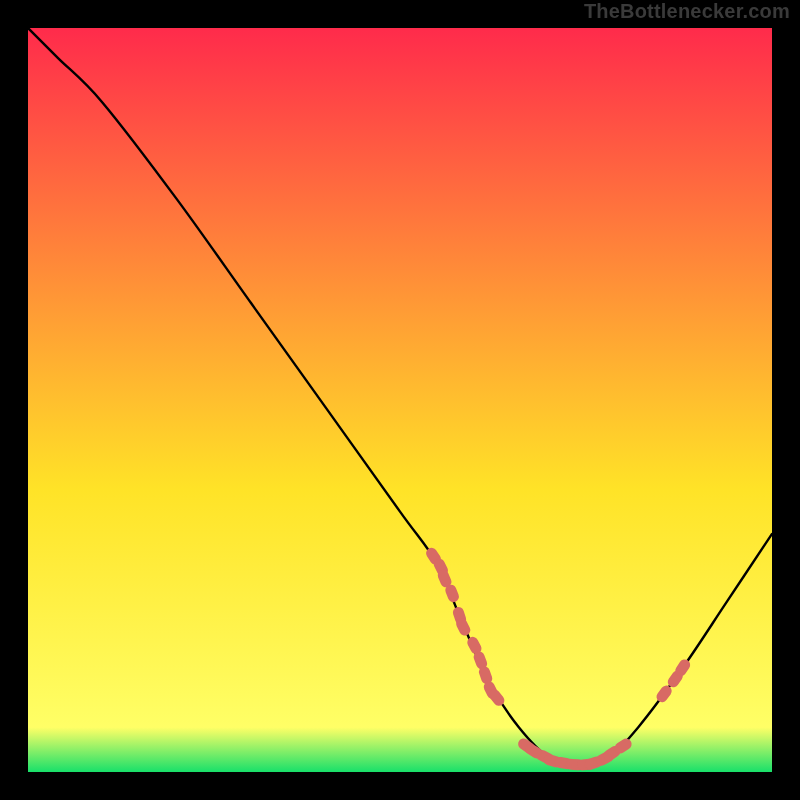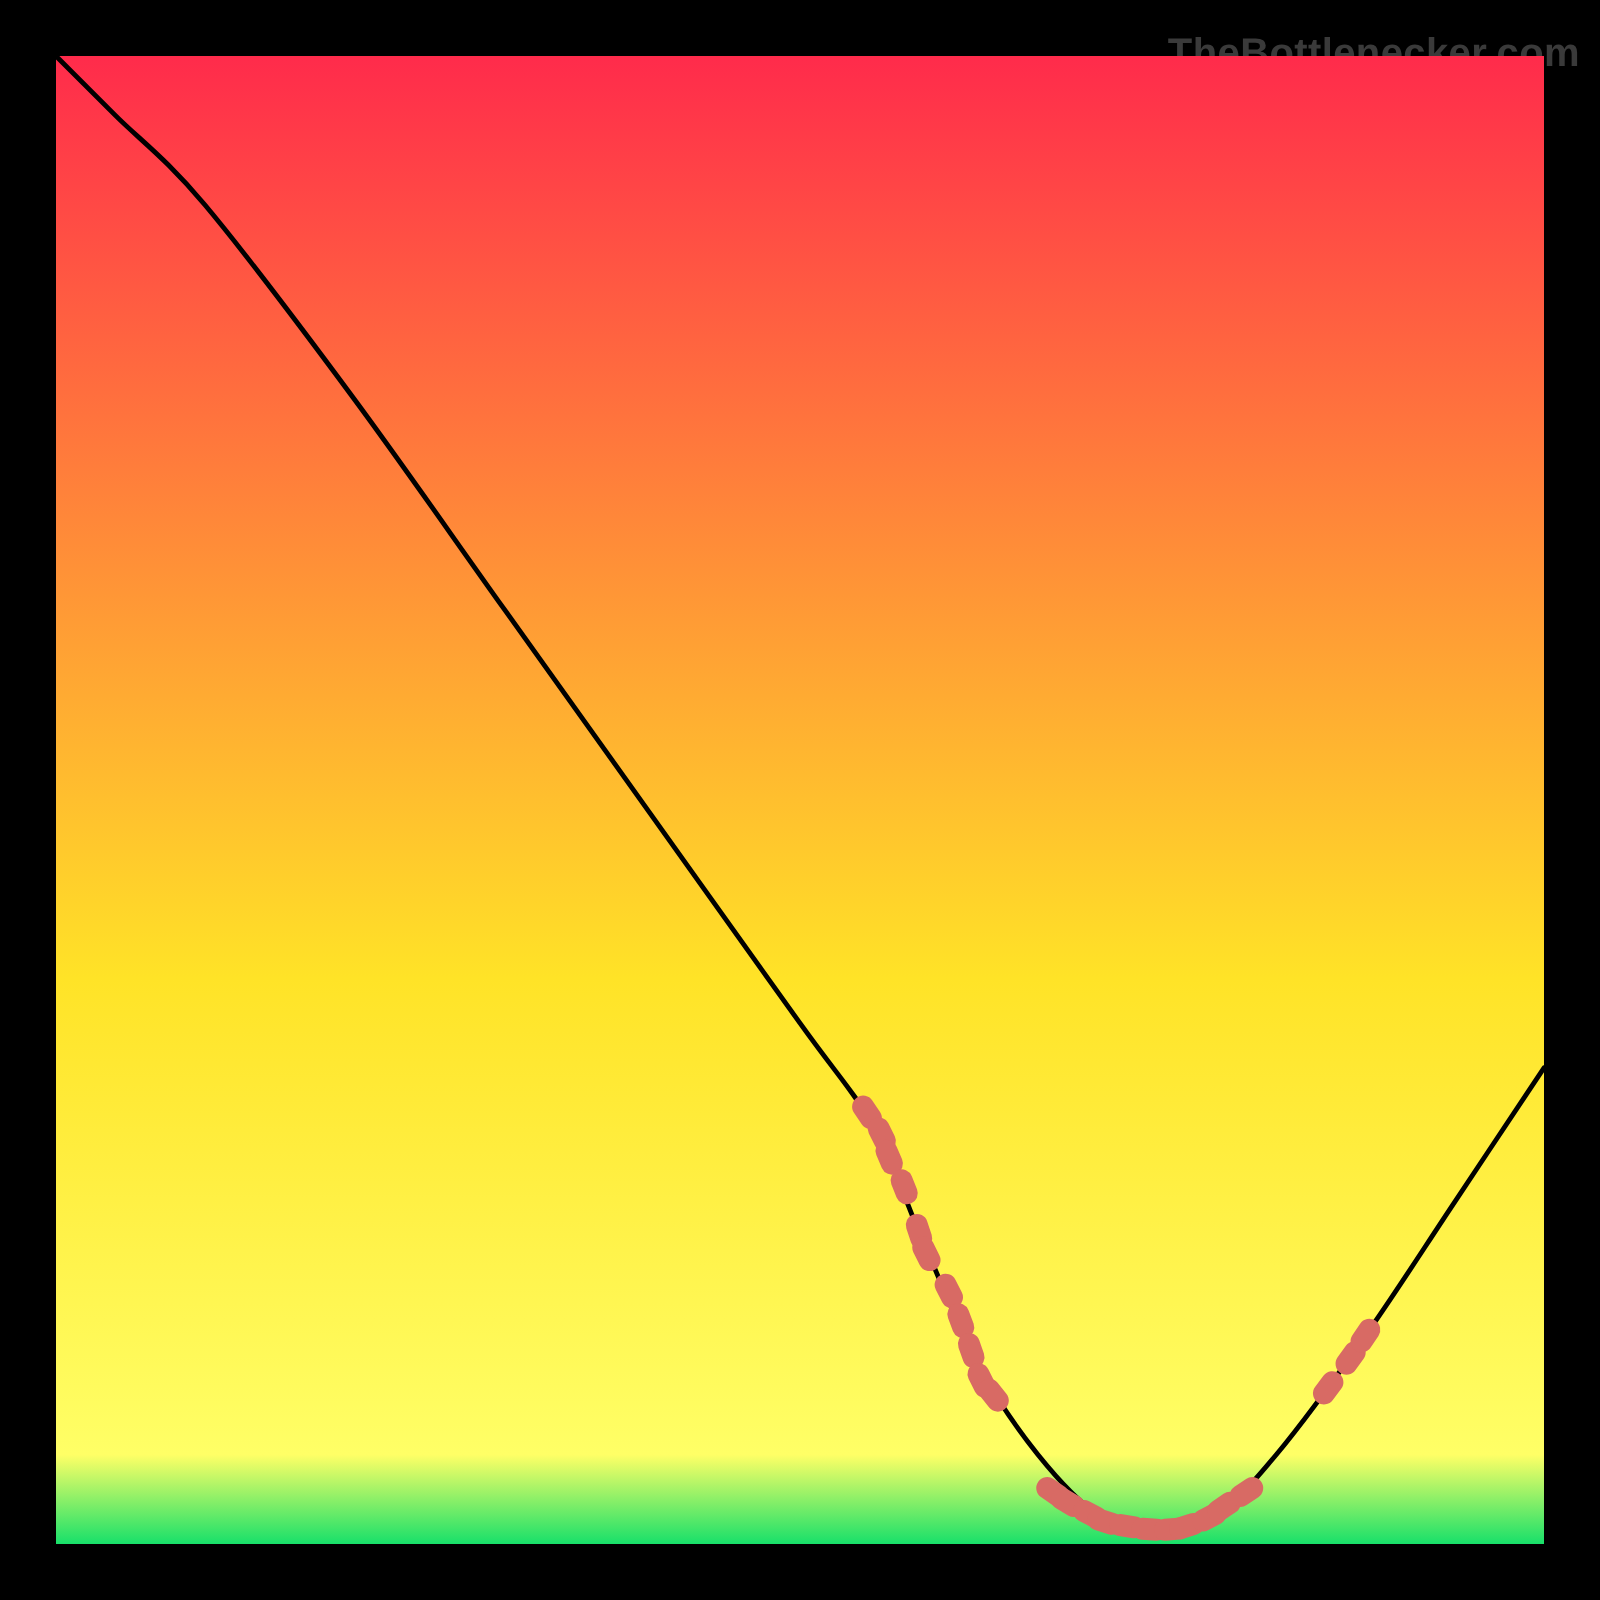--- a/index.html
+++ b/index.html
@@ -12,21 +12,21 @@
     overflow: hidden;
   }
   .frame {
     position: relative;
     width: 800px;
     height: 800px;
     background: #000;
   }
   .watermark {
     position: absolute;
-    top: 16px;
+    top: 0;
     right: 10px;
     color: #3a3a3a;
     font-size: 20px;
     font-weight: 600;
     letter-spacing: 0.2px;
     user-select: none;
   }
   .plot {
     position: absolute;
     left: 28px;

